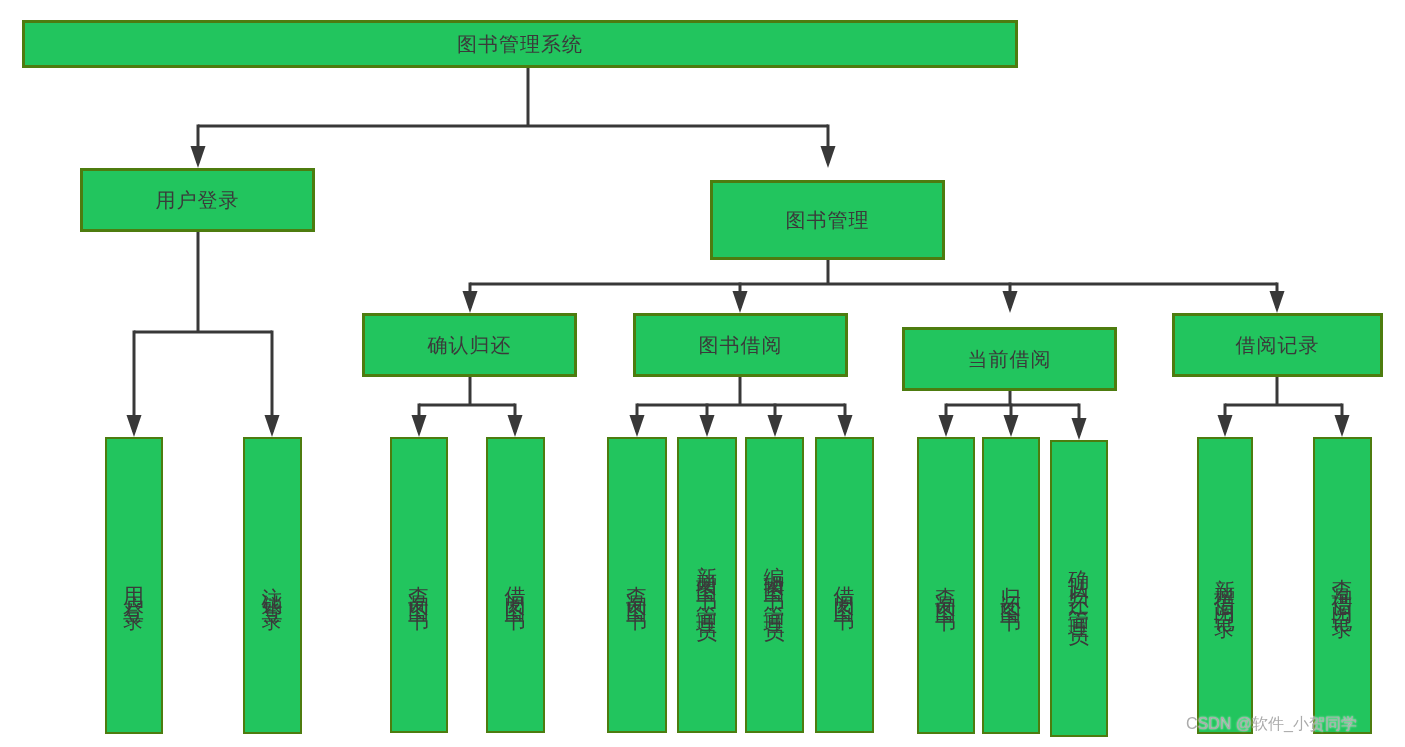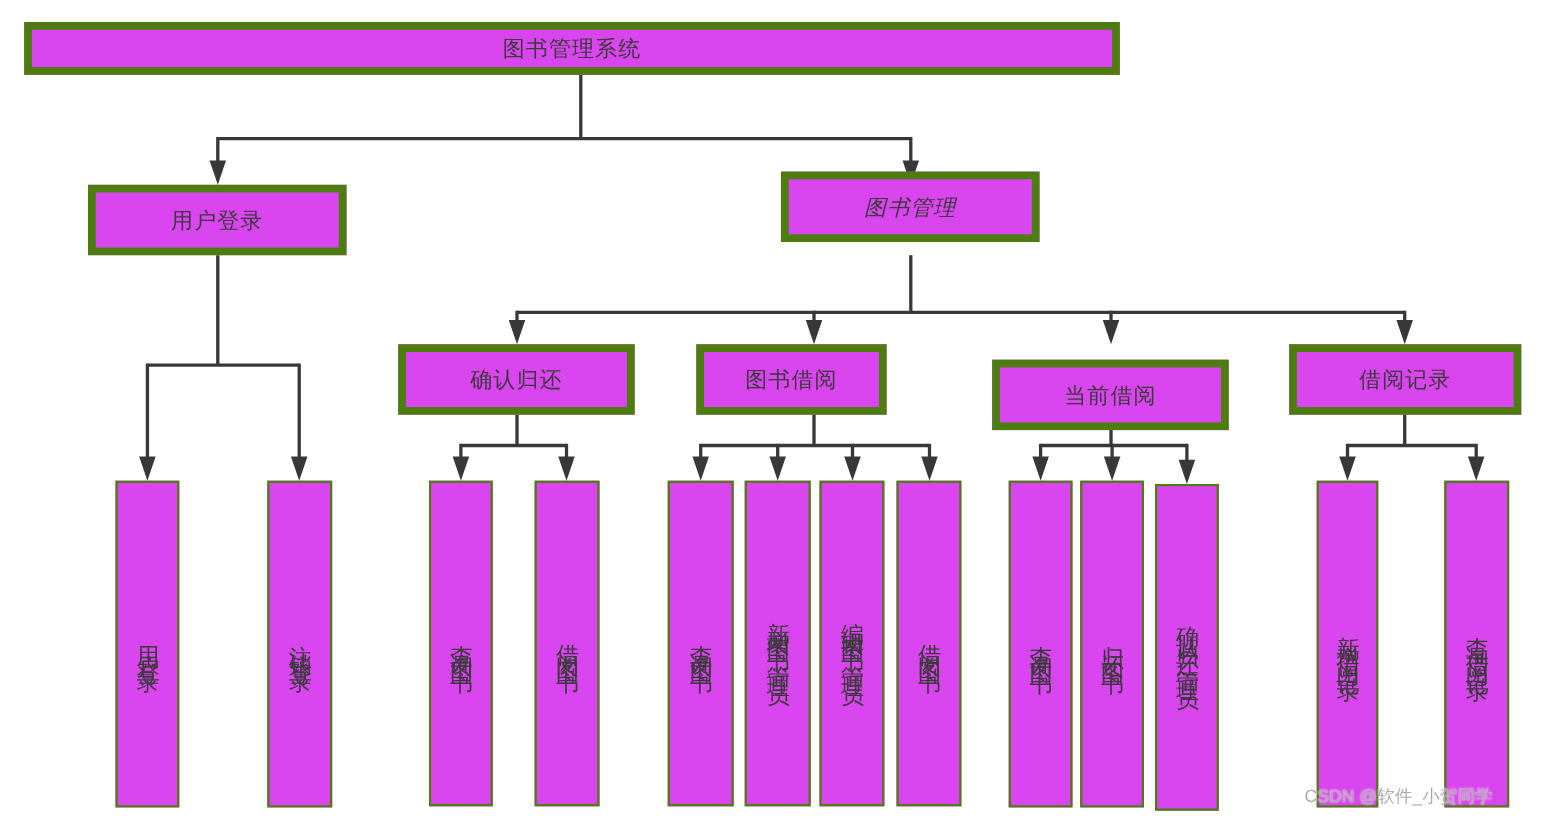--- a/index.html
+++ b/index.html
@@ -19,22 +19,22 @@
     position: absolute;
     left: 0;
     top: 0;
     width: 1405px;
     height: 747px;
     pointer-events: none;
   }
   .node {
     position: absolute;
     box-sizing: border-box;
-    background: #d946ef;
-    border: 7px solid #4d7c0f;
+    background: #22c55e;
+    border: 3px solid #4d7c0f;
     color: #3a3a3a;
     display: flex;
     align-items: center;
     justify-content: center;
     text-align: center;
   }
   .node.h {
     font-size: 20px;
     letter-spacing: 1px;
   }
@@ -130,24 +130,24 @@
     <line x1="1225" y1="405" x2="1342" y2="405"></line>
     <line x1="1225" y1="403.5" x2="1225" y2="432"></line>
     <polygon points="1217.5,415 1232.5,415 1225,437"></polygon>
     <line x1="1342" y1="403.5" x2="1342" y2="432"></line>
     <polygon points="1334.5,415 1349.5,415 1342,437"></polygon>
   </svg>
 
   <div class="node h" style="left:22px; top:20px; width:996px; height:48px;">图书管理系统</div>
 
   <div class="node h" style="left:80px; top:168px; width:235px; height:64px;">用户登录</div>
-  <div class="node h" style="left:710px; top:156px; width:235px; height:64px;font-style:italic;">图书管理</div>
+  <div class="node h" style="left:710px; top:180px; width:235px; height:80px;">图书管理</div>
 
   <div class="node h" style="left:362px; top:313px; width:215px; height:64px;">确认归还</div>
-  <div class="node h" style="left:633px; top:313px; width:173px; height:64px;">图书借阅</div>
+  <div class="node h" style="left:633px; top:313px; width:215px; height:64px;">图书借阅</div>
   <div class="node h" style="left:902px; top:327px; width:215px; height:64px;">当前借阅</div>
   <div class="node h" style="left:1172px; top:313px; width:211px; height:64px;">借阅记录</div>
 
   <div class="node v" style="left:105px; top:437px; width:58px; height:297px;">用户登录</div>
   <div class="node v" style="left:243px; top:437px; width:59px; height:297px;">注销登录</div>
 
   <div class="node v" style="left:390px; top:437px; width:58px; height:296px;">查询图书</div>
   <div class="node v" style="left:486px; top:437px; width:59px; height:296px;">借阅图书</div>
 
   <div class="node v" style="left:607px; top:437px; width:60px; height:296px;">查询图书</div>

